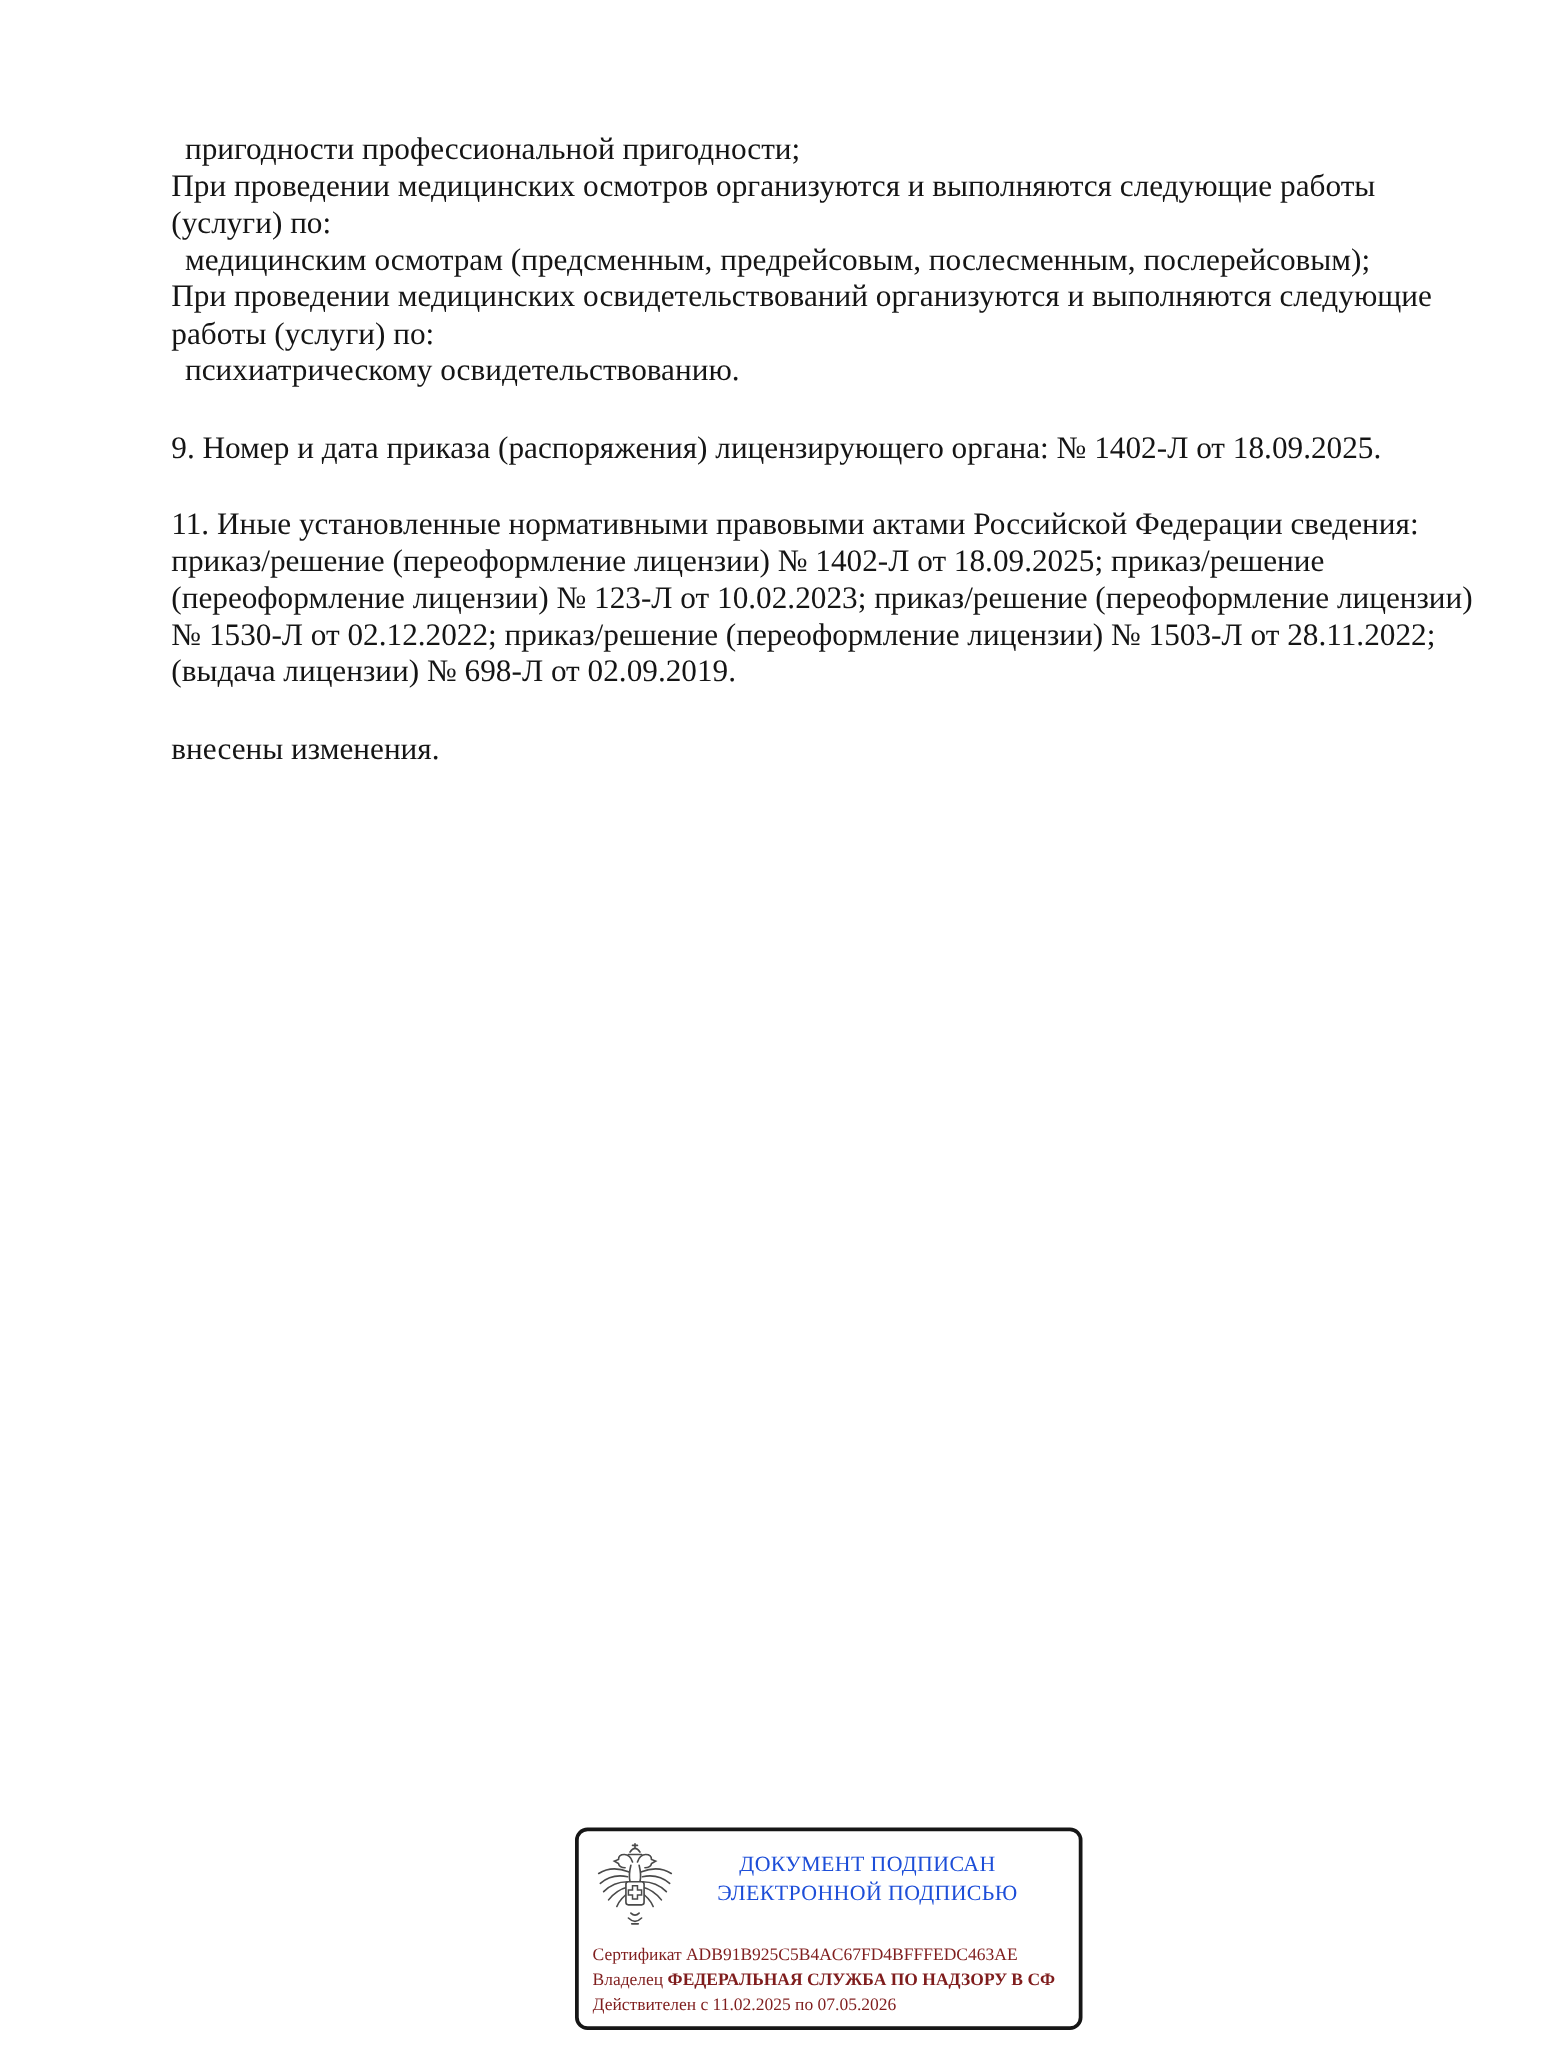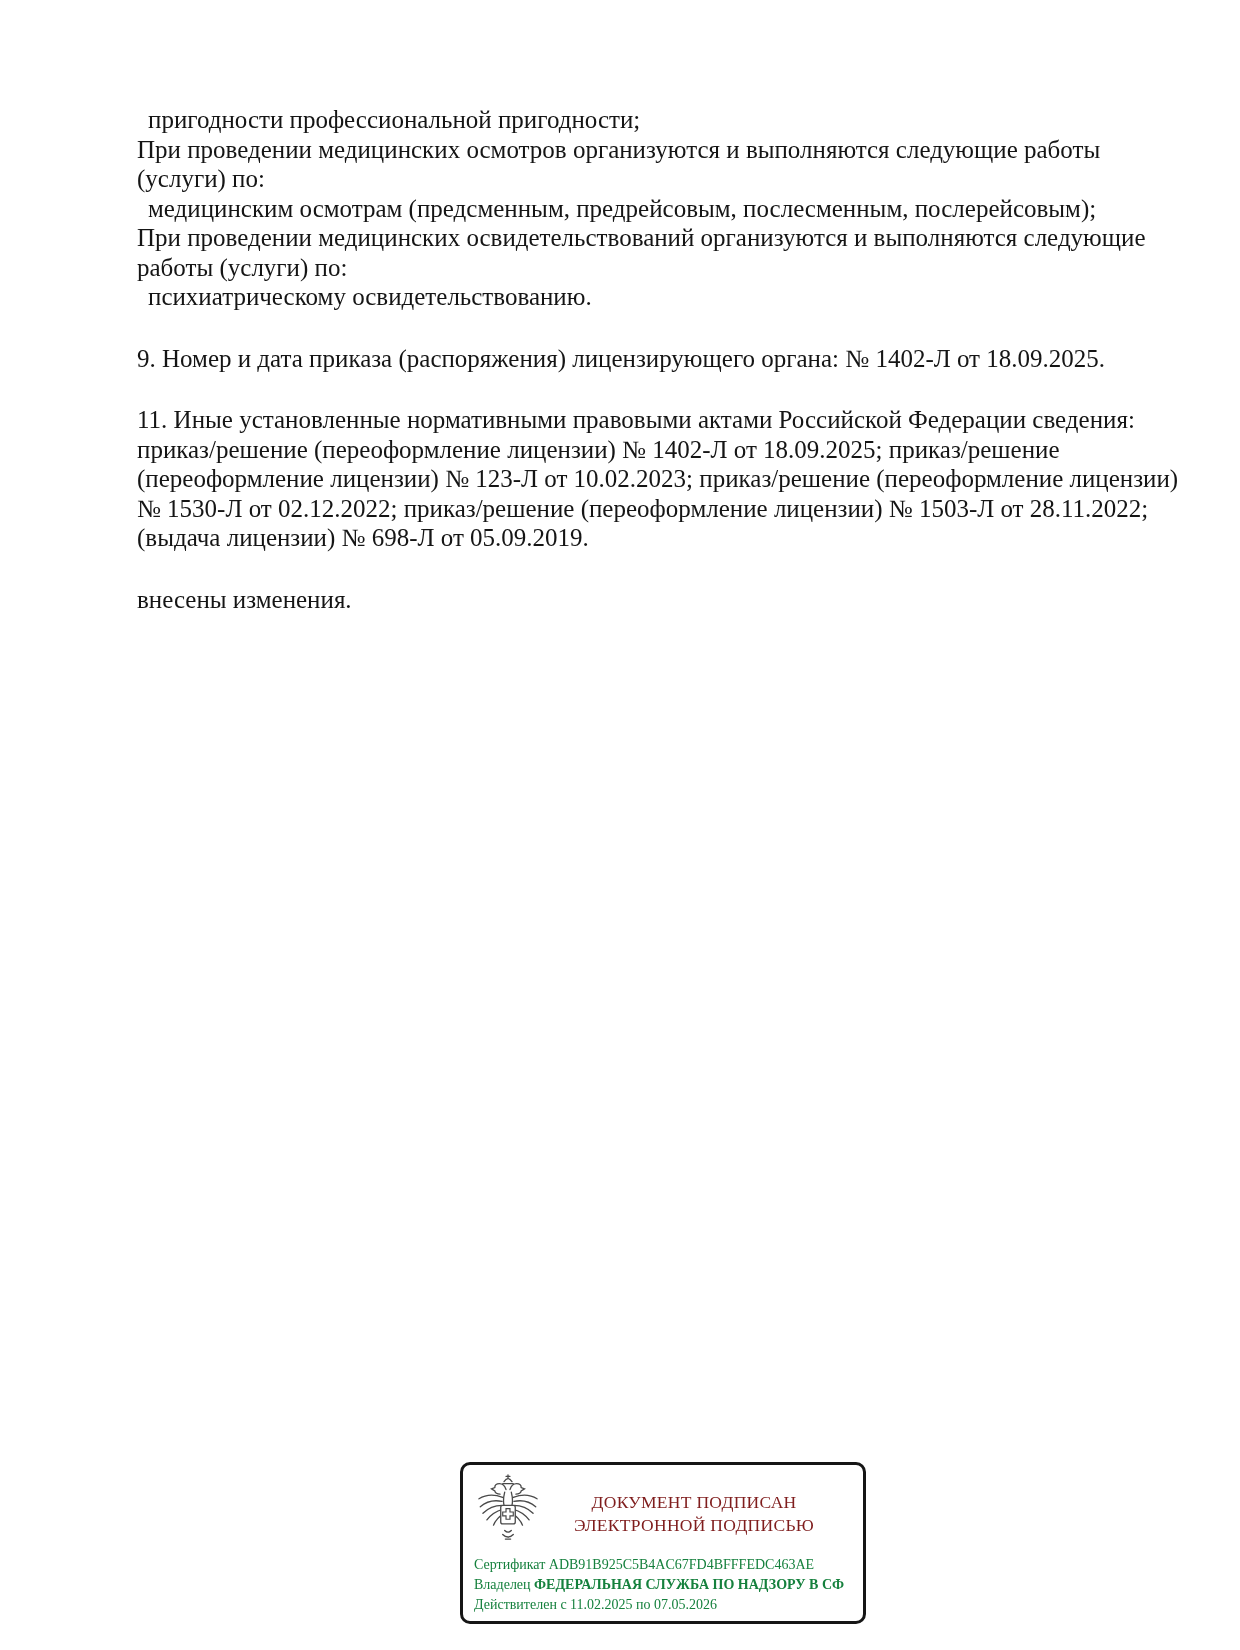--- a/index.html
+++ b/index.html
@@ -33,35 +33,35 @@
     background: #ffffff;
     overflow: hidden;
   }
   .emblem {
     position: absolute;
     left: 12px; top: 8px;
     width: 66px; height: 74px;
   }
   .stamp-title {
     position: absolute;
-    left: 76px; top: 26px;
+    left: 76px; top: 15px;
     width: 310px;
     text-align: center;
     font-size: 17.5px;
     line-height: 23px;
     letter-spacing: 0.3px;
-    color: #7f1d1d;
+    color: #1d4ed8;
   }
   .stamp-info {
     position: absolute;
     left: 11px; top: 90px;
     right: 0;
     font-size: 14px;
     line-height: 20px;
-    color: #15803d;
+    color: #7f1d1d;
   }
   .stamp-info .row { white-space: nowrap; overflow: hidden; }
   .owner-value { font-weight: bold; margin-top: 24px; }
 </style>
 </head>
 <body>
 
 <div class="doc">
 
   <section class="para">
@@ -76,21 +76,21 @@
 
   <section class="para">
     <div class="line">9. Номер и дата приказа (распоряжения) лицензирующего органа: № 1402-Л от 18.09.2025.</div>
   </section>
 
   <section class="para">
     <div class="line">11. Иные установленные нормативными правовыми актами Российской Федерации сведения:</div>
     <div class="line">приказ/решение (переоформление лицензии) № 1402-Л от 18.09.2025; приказ/решение</div>
     <div class="line">(переоформление лицензии) № 123-Л от 10.02.2023; приказ/решение (переоформление лицензии)</div>
     <div class="line">№ 1530-Л от 02.12.2022; приказ/решение (переоформление лицензии) № 1503-Л от 28.11.2022;</div>
-    <div class="line">(выдача лицензии) № 698-Л от 05.09.2019.</div>
+    <div class="line">(выдача лицензии) № 698-Л от 02.09.2019.</div>
   </section>
 
   <section class="para">
     <div class="line">внесены изменения.</div>
   </section>
 
 </div>
 
 <div class="stamp">
 

